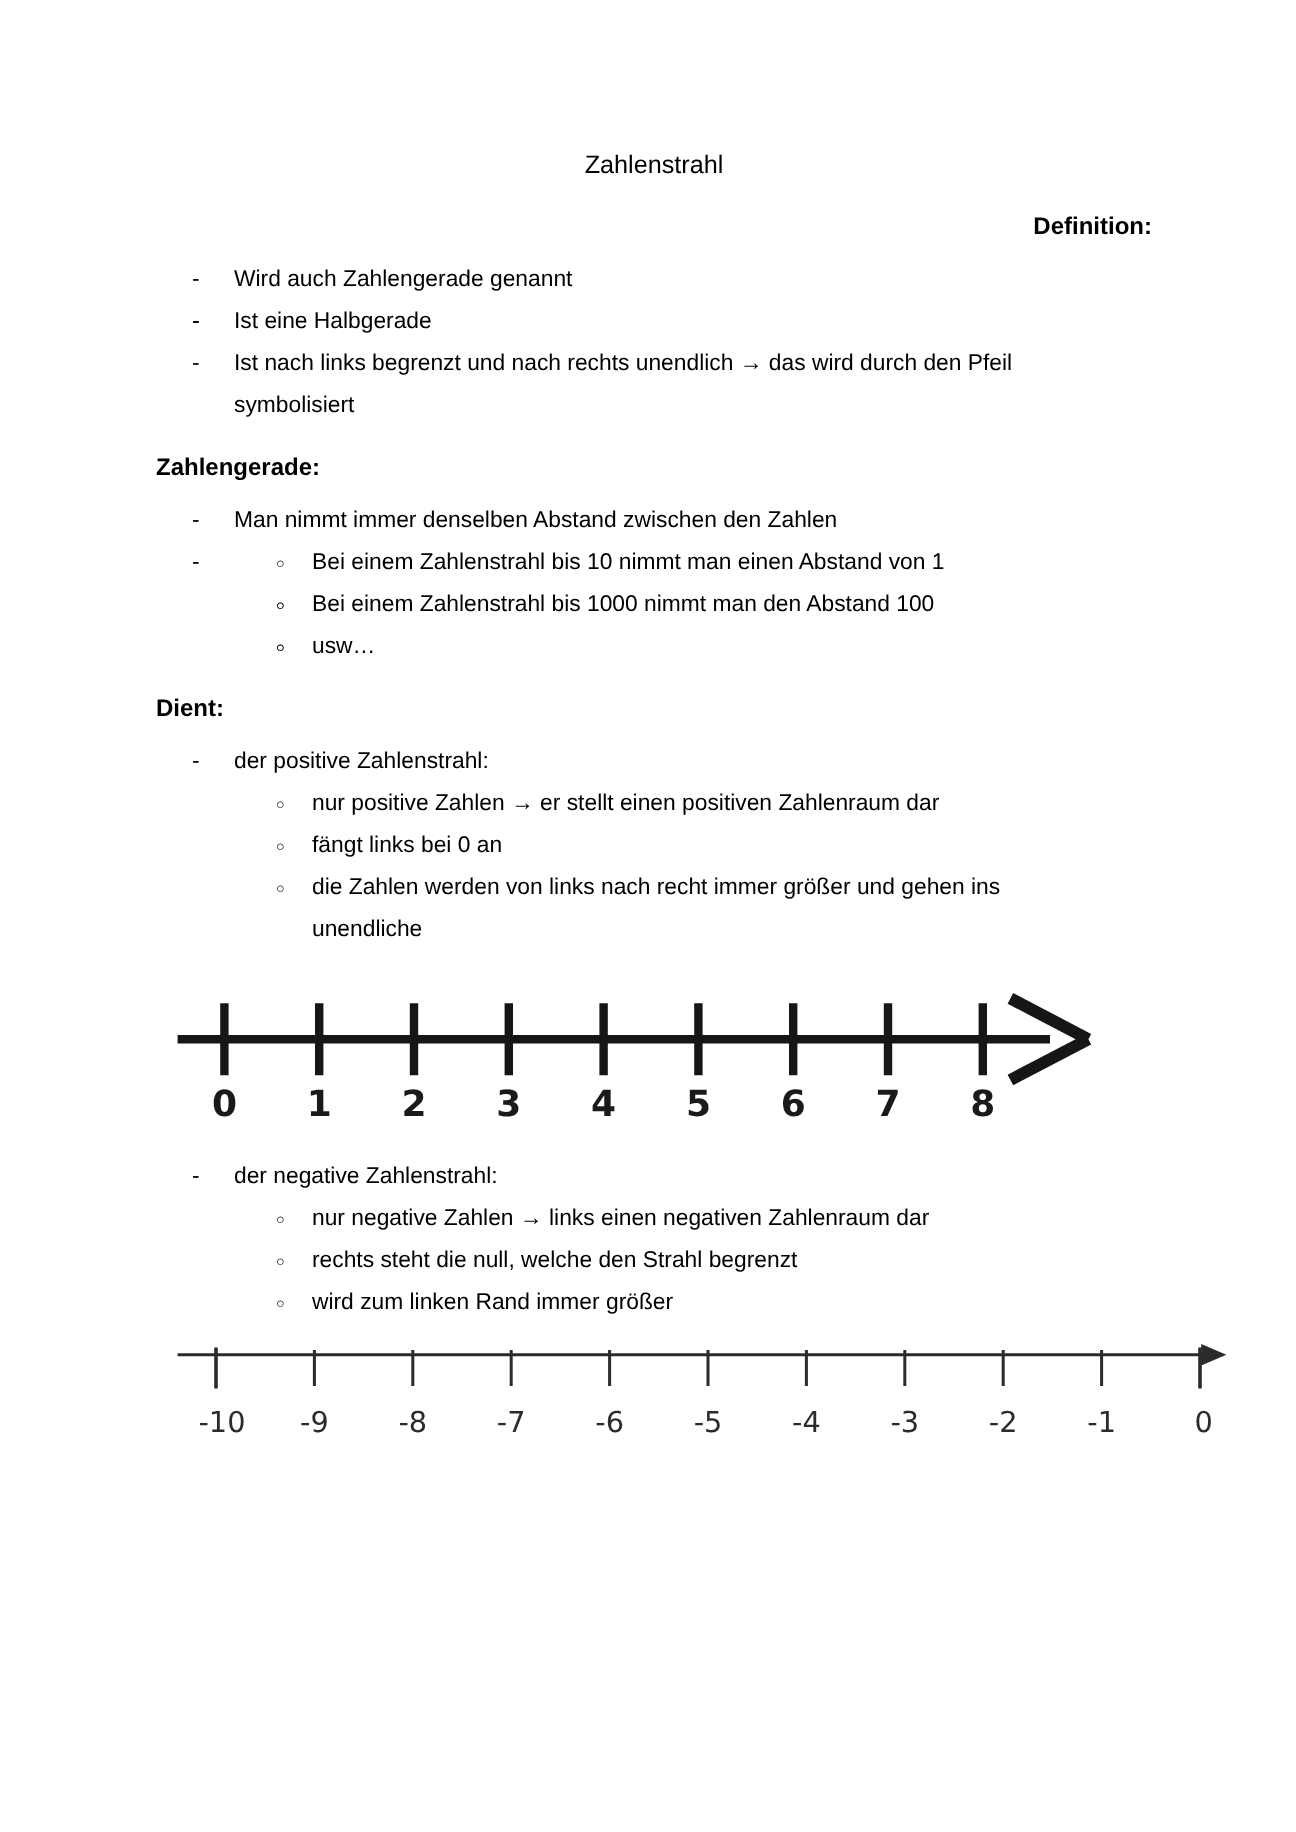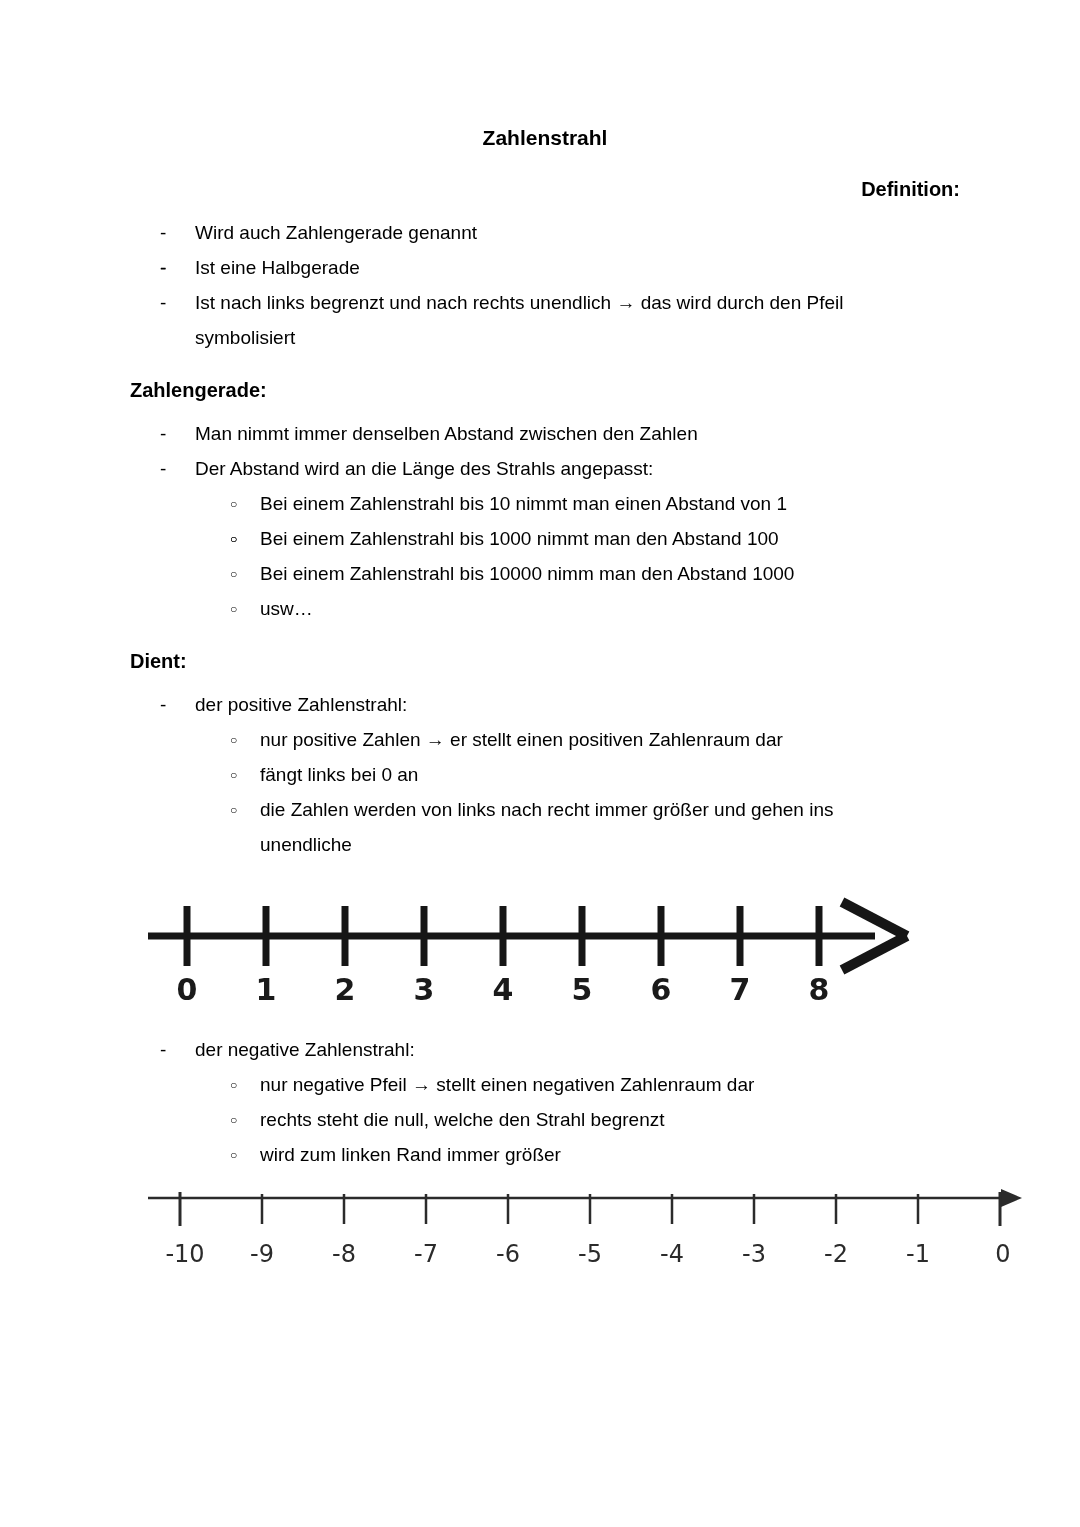--- a/index.html
+++ b/index.html
@@ -3,21 +3,21 @@
 <meta charset="utf-8">
 <style>
   * { margin:0; padding:0; box-sizing:border-box; }
   html,body { background:#ffffff; }
   body {
     width:1080px; height:1527px; position:relative; overflow:hidden;
     font-family:"Liberation Sans", sans-serif; color:#000;
   }
   .page { position:absolute; left:130px; top:126px; width:830px; }
 
-  .title { text-align:center; font-size:21px; font-weight:bold; margin-bottom:28px; }
+  .title { text-align:center; font-size:21px; font-weight:normal; margin-bottom:28px; }
 
   h2 { font-size:20px; font-weight:bold; margin:24px 0 14px 0; }
   h2.first { margin-top:0;text-align:right; }
 
   .l1 { position:relative; padding-left:65px; font-size:19px; line-height:35px; white-space:nowrap; }
   .l1 .m1 { position:absolute; left:30px; top:0; }
   .l1.wrap { white-space:normal; width:755px; }
 
   .l2 { position:relative; padding-left:130px; font-size:19px; line-height:35px; white-space:nowrap; }
   .l2 .m2 { position:absolute; left:100px; top:1px; font-size:12px; line-height:35px; }
@@ -62,37 +62,35 @@
   </div>
 
   <h2>Zahlengerade:</h2>
 
   <div class="l1">
     <span class="m1">-</span>
     <span class="t">Man nimmt immer denselben Abstand zwischen den Zahlen</span>
   </div>
   <div class="l1">
     <span class="m1">-</span>
-    <span class="t">Der Abstand wird an die Länge des Strahls angepasst:</span>
   </div>
 
   <div class="l2">
     <span class="m2">○</span>
     <span class="t">Bei einem Zahlenstrahl bis 10 nimmt man einen Abstand von 1</span>
   </div>
   <div class="l2">
     <span class="m2">○</span>
   </div>
   <div class="l2">
     <span class="m2">○</span>
     <span class="t">Bei einem Zahlenstrahl bis 1000 nimmt man den Abstand 100</span>
   </div>
   <div class="l2">
     <span class="m2">○</span>
-    <span class="t">Bei einem Zahlenstrahl bis 10000 nimm man den Abstand 1000</span>
   </div>
   <div class="l2">
     <span class="m2">○</span>
     <span class="t">usw…</span>
   </div>
 
   <h2>Dient:</h2>
 
   <div class="l1">
     <span class="m1">-</span>
@@ -144,21 +142,21 @@
     </svg>
   </div>
 
   <div class="l1 gap-top">
     <span class="m1">-</span>
     <span class="t u">der negative Zahlenstrahl:</span>
   </div>
 
   <div class="l2">
     <span class="m2">○</span>
-    <span class="t">nur negative Pfeil → stellt einen negativen Zahlenraum dar</span>
+    <span class="t">nur negative Zahlen → links einen negativen Zahlenraum dar</span>
   </div>
   <div class="l2">
     <span class="m2">○</span>
     <span class="t">rechts steht die null, welche den Strahl begrenzt</span>
   </div>
   <div class="l2">
     <span class="m2">○</span>
     <span class="t">wird zum linken Rand immer größer</span>
   </div>
 

